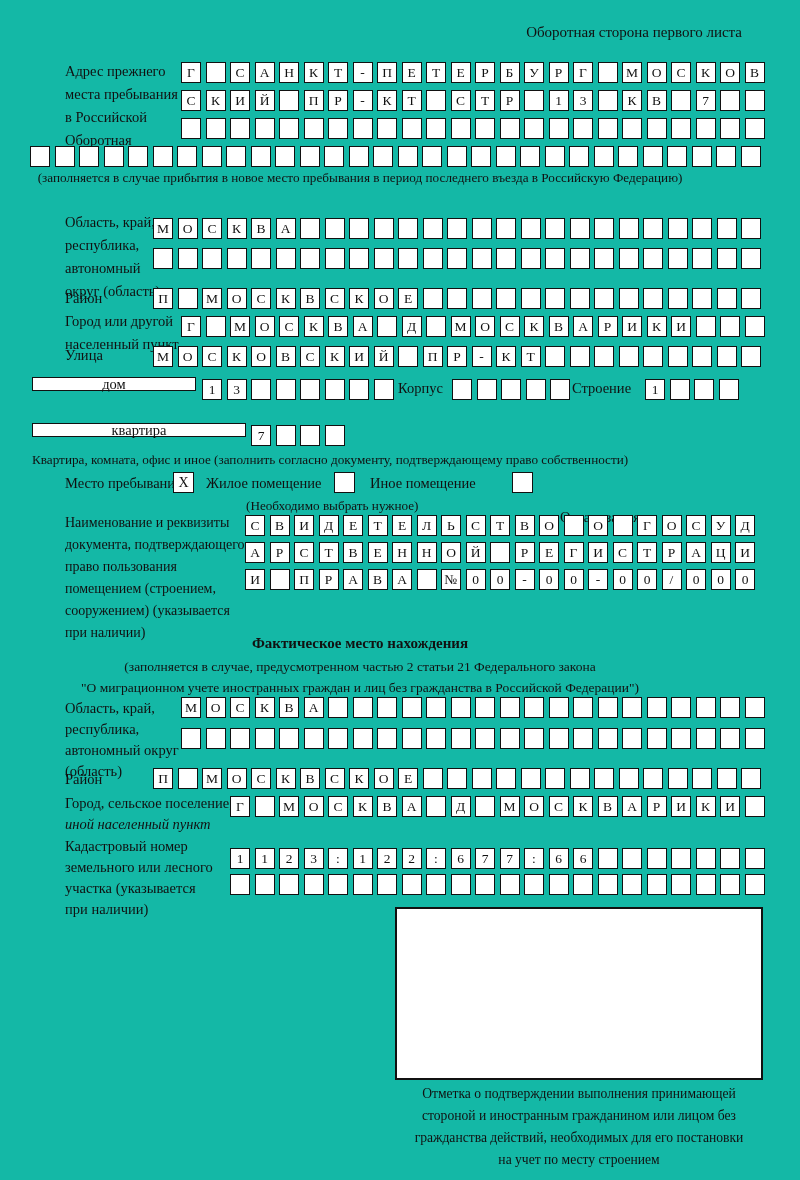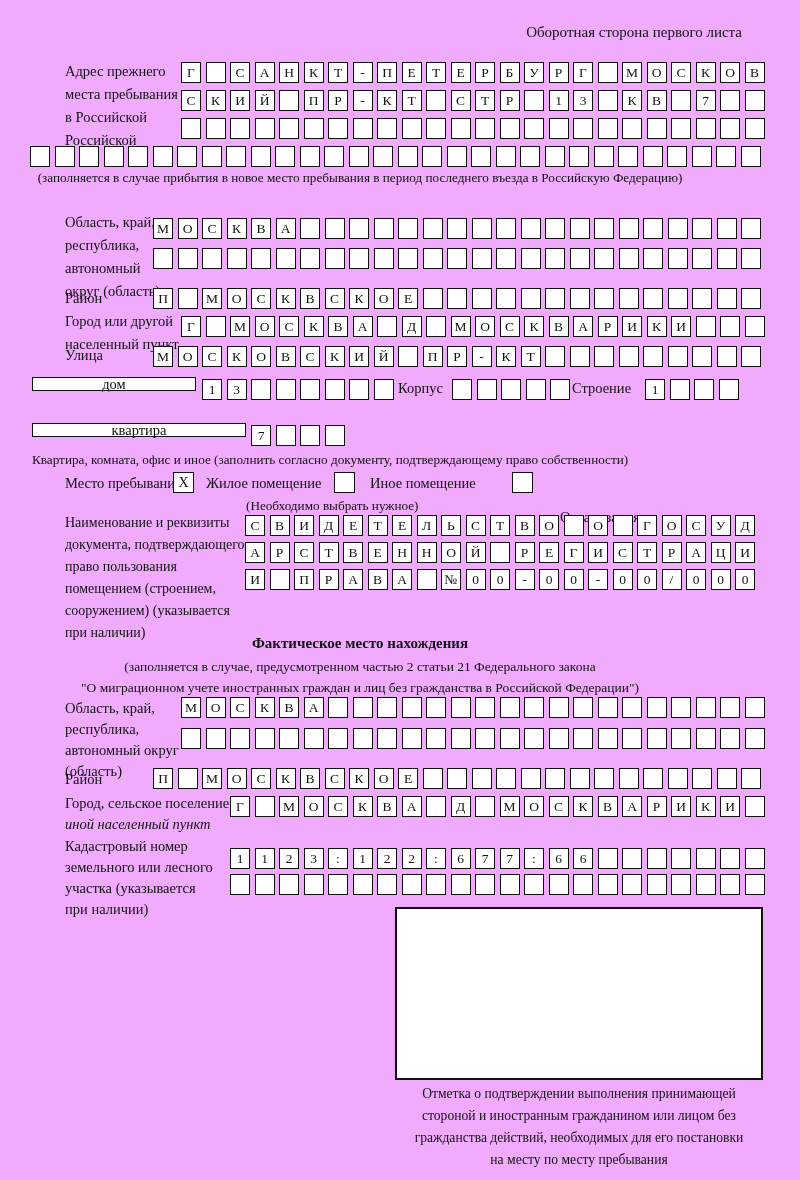--- a/index.html
+++ b/index.html
@@ -1,16 +1,16 @@
 <!DOCTYPE html>
 <html><head>
 <meta charset="utf-8">
 <style>
   html,body{margin:0;padding:0;background:#fff;}
-  .page{position:relative;width:800px;height:1180px;background:#f0abfc;
+  .page{position:relative;width:800px;height:1180px;background:#14b8a6;
         font-family:"Liberation Serif",serif;color:#111;overflow:hidden;}
   .lbl{position:absolute;font-size:14.5px;line-height:1.1;white-space:nowrap;}
   .cap{position:absolute;font-size:13.2px;line-height:1.1;white-space:nowrap;}
   .center{left:0;width:720px;text-align:center;}
   .bold{font-weight:bold;}
   .cellrow{position:absolute;display:flex;}
   .cell{flex:0 0 auto;width:20px;height:21px;margin-right:4.5px;box-sizing:border-box;
         border:1.8px solid #111;display:inline-flex;align-items:center;justify-content:center;
         font-size:13.5px;line-height:1;background:#fff;}
   .bigbox{position:absolute;box-sizing:border-box;border:1.9px solid #111;height:14px;
@@ -23,21 +23,21 @@
 </head>
 <body>
 
 <div class="page">
 
   <div class="lbl" style="top:24px;right:58px;font-size:15px;">Оборотная сторона первого листа</div>
 
   <div class="lbl" style="left:65px;top:64px;">Адрес прежнего</div>
   <div class="lbl" style="left:65px;top:87px;">места пребывания</div>
   <div class="lbl" style="left:65px;top:110px;">в Российской</div>
-  <div class="lbl" style="left:65px;top:133px;">Российской</div>
+  <div class="lbl" style="left:65px;top:133px;">Оборотная</div>
 
   <div class="cellrow" style="left:181px;top:62px;">
       <span class="cell">Г</span>
       <span class="cell"></span>
       <span class="cell">С</span>
       <span class="cell">А</span>
       <span class="cell">Н</span>
       <span class="cell">К</span>
       <span class="cell">Т</span>
       <span class="cell">-</span>
@@ -580,15 +580,15 @@
       <span class="cell"></span>
       <span class="cell"></span>
       <span class="cell"></span>
       <span class="cell"></span>
     </div>
 
   <div class="stamp" style="left:395px;top:907px;width:368px;height:173px;"></div>
   <div class="stampcap" style="left:395px;top:1087px;width:368px;">Отметка о подтверждении выполнения принимающей</div>
   <div class="stampcap" style="left:395px;top:1109px;width:368px;">стороной и иностранным гражданином или лицом без</div>
   <div class="stampcap" style="left:395px;top:1131px;width:368px;">гражданства действий, необходимых для его постановки</div>
-  <div class="stampcap" style="left:395px;top:1153px;width:368px;">на месту по месту пребывания</div>
+  <div class="stampcap" style="left:395px;top:1153px;width:368px;">на учет по месту строением</div>
 
 </div>
 
 </body></html>

